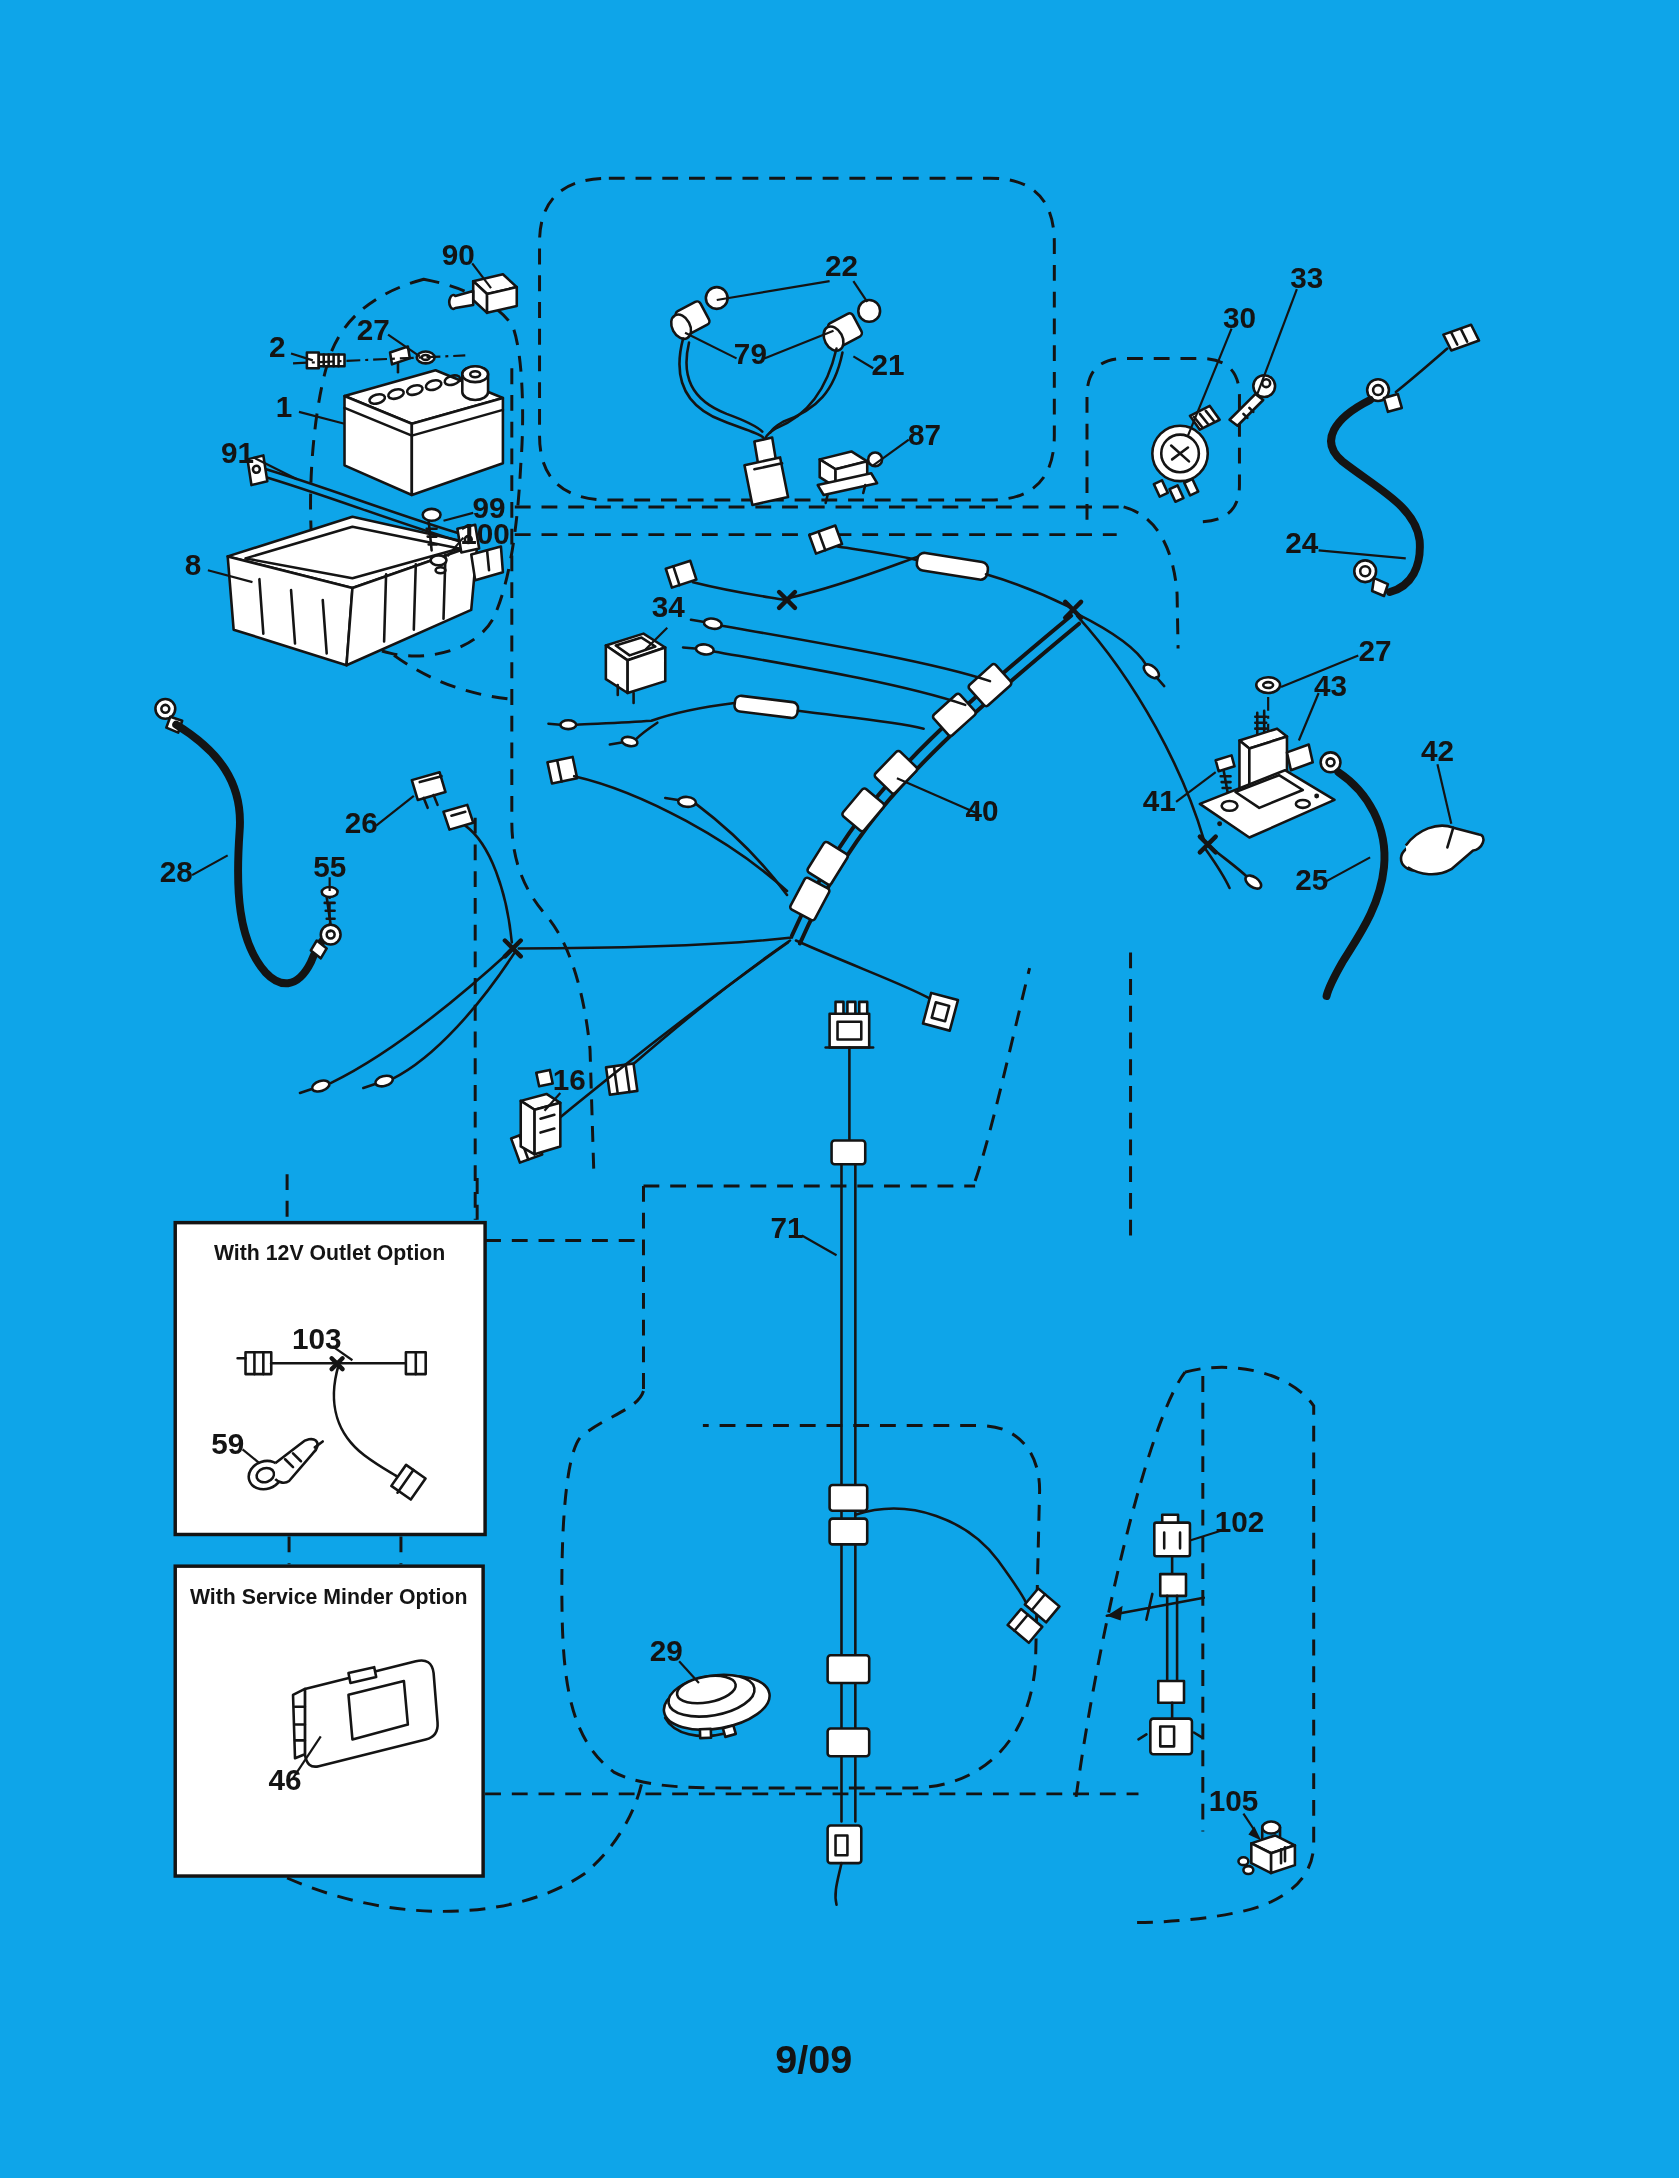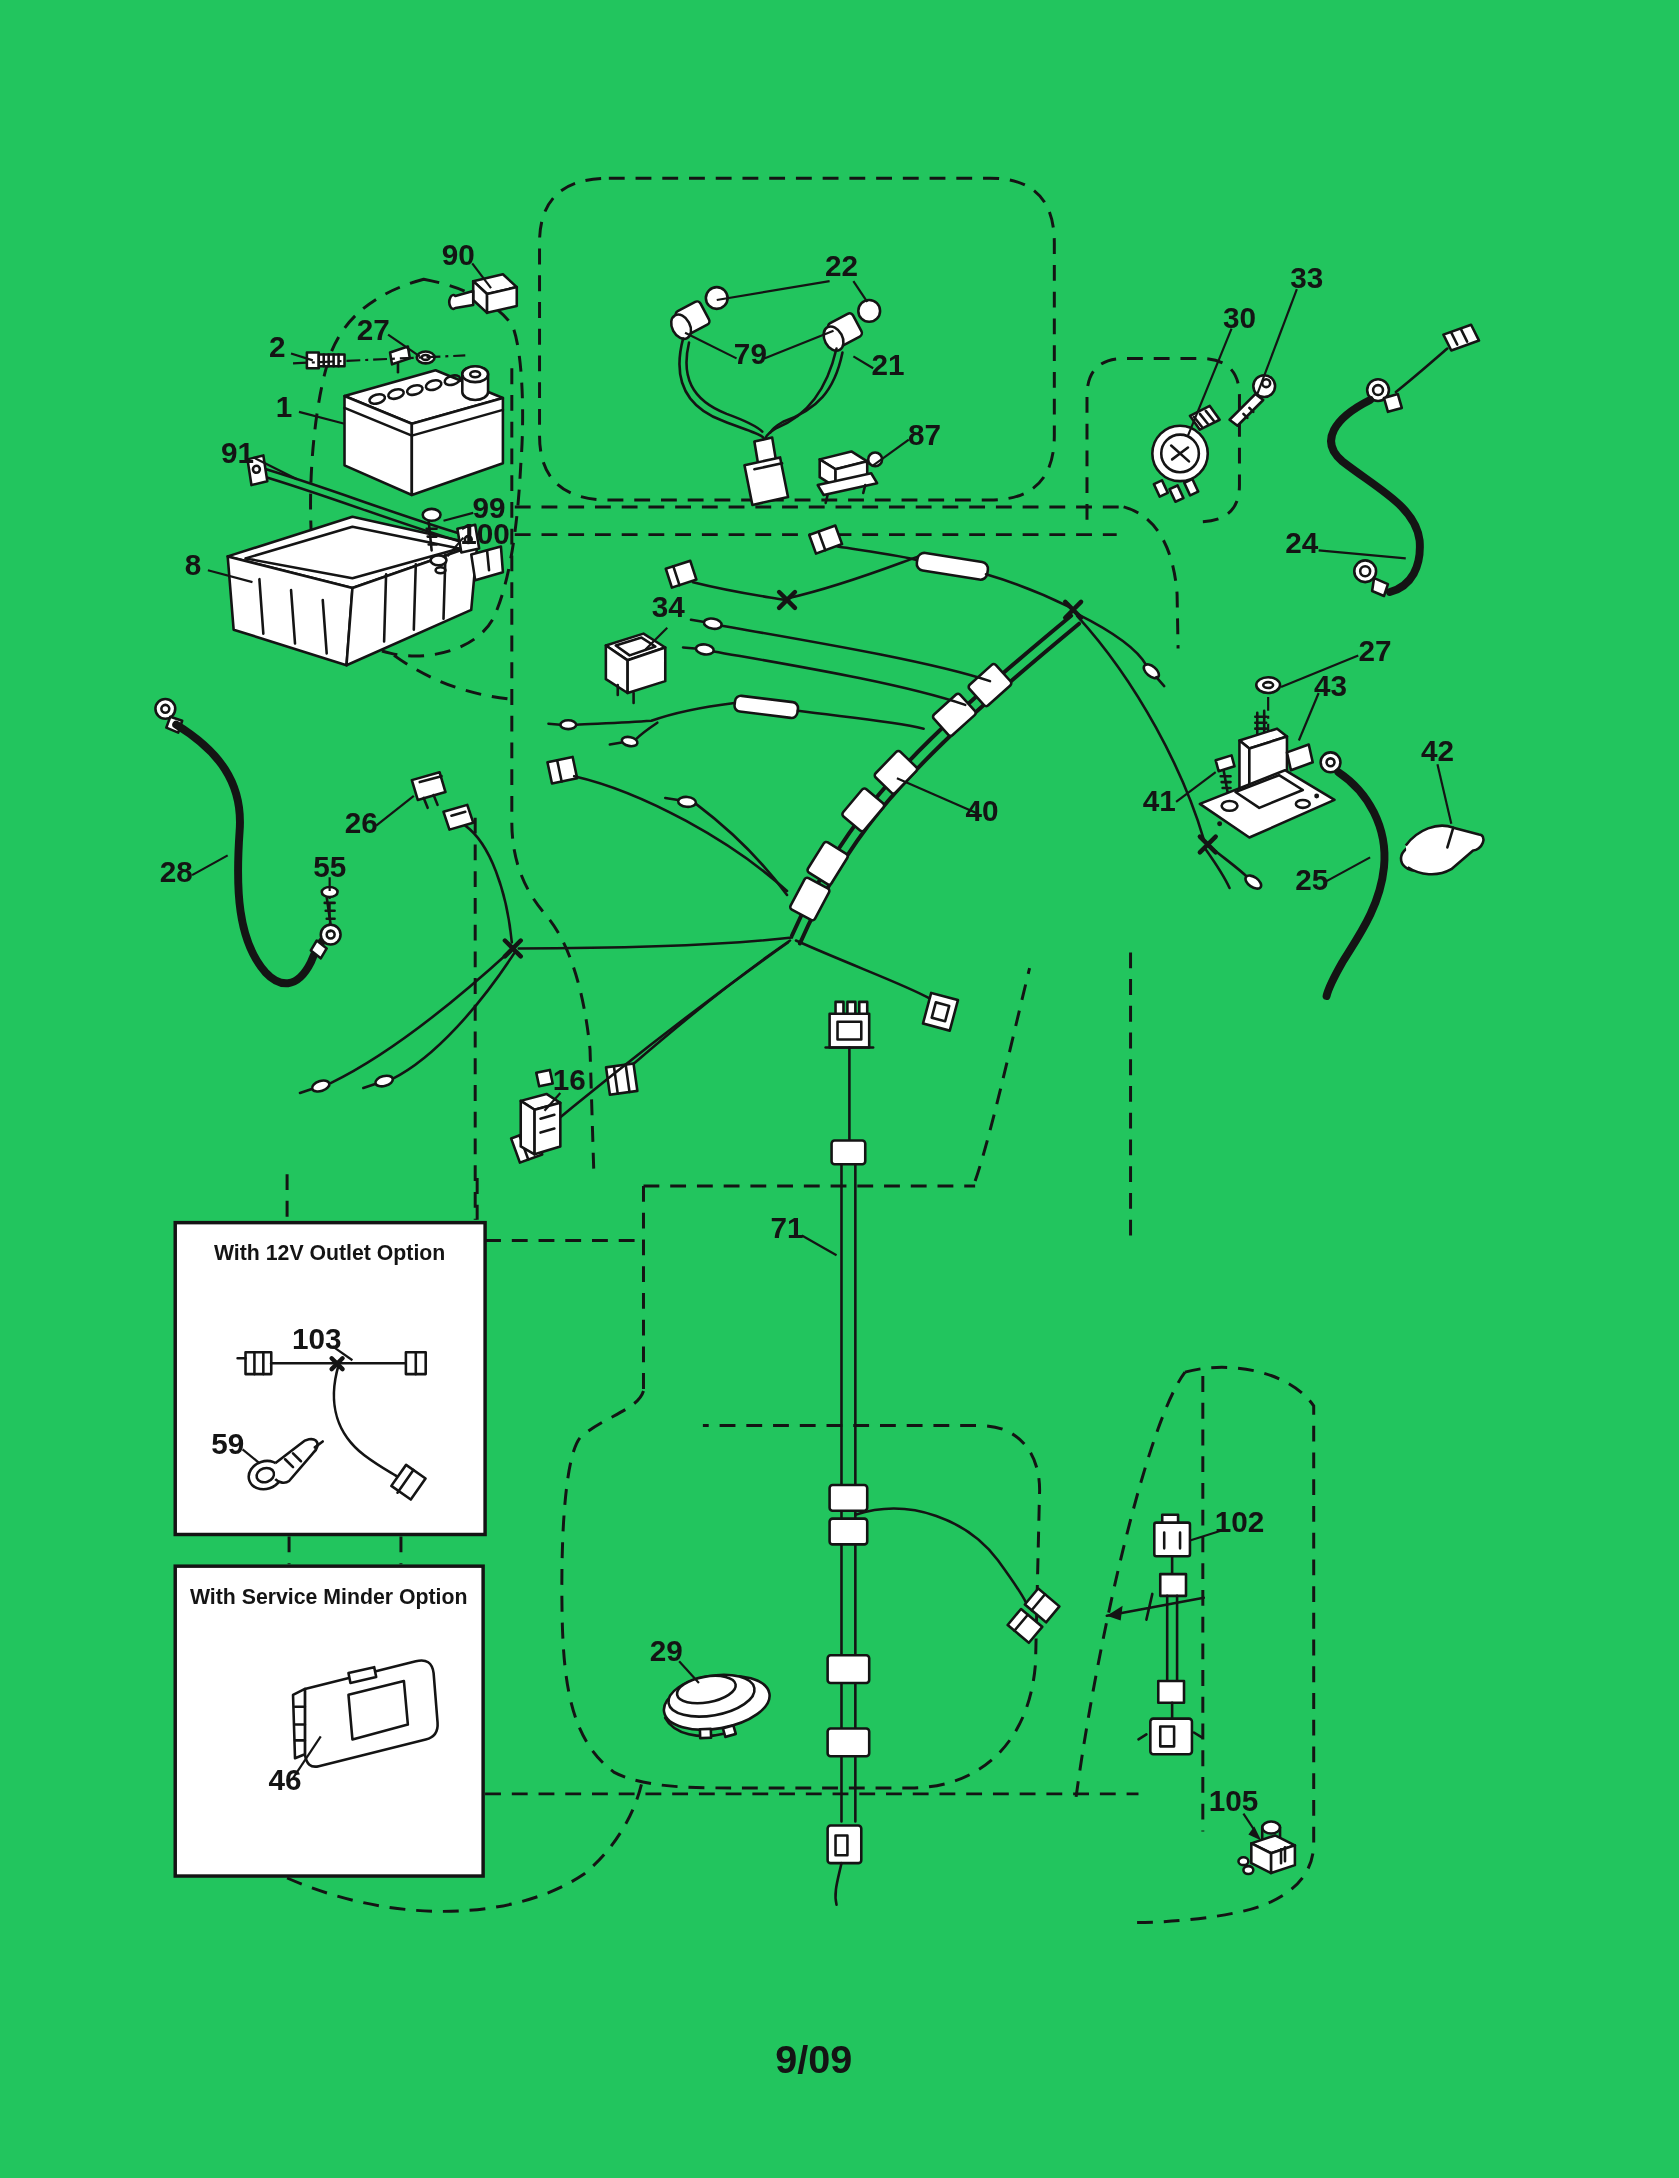--- a/index.html
+++ b/index.html
@@ -1,16 +1,16 @@
 <!DOCTYPE html>
 <html><head>
 <meta charset="utf-8">
 <style>
   html,body{margin:0;padding:0;background:#e8e8e8;}
-  .stage{position:relative;width:1679px;height:2178px;background:#22c55e;margin:0 auto;overflow:hidden;
+  .stage{position:relative;width:1679px;height:2178px;background:#0ea5e9;margin:0 auto;overflow:hidden;
          font-family:"Liberation Sans",sans-serif;}
   svg{position:absolute;left:0;top:0;}
   .s  {fill:none;stroke:#141414;stroke-width:2.6;stroke-linecap:round;stroke-linejoin:round;}
   .f  {fill:#ffffff;stroke:#141414;stroke-width:2.6;stroke-linejoin:round;}
   .fk {fill:#141414;stroke:none;}
   .thk{fill:none;stroke:#141414;stroke-width:8;stroke-linecap:round;}
   .md {fill:none;stroke:#141414;stroke-width:4;stroke-linecap:round;}
   .d  {fill:none;stroke:#141414;stroke-width:3;stroke-dasharray:16 11;}
   .dd {fill:none;stroke:#141414;stroke-width:2.2;stroke-dasharray:14 5 3 5;}
   .x  {stroke:#141414;stroke-width:4.5;stroke-linecap:round;}

